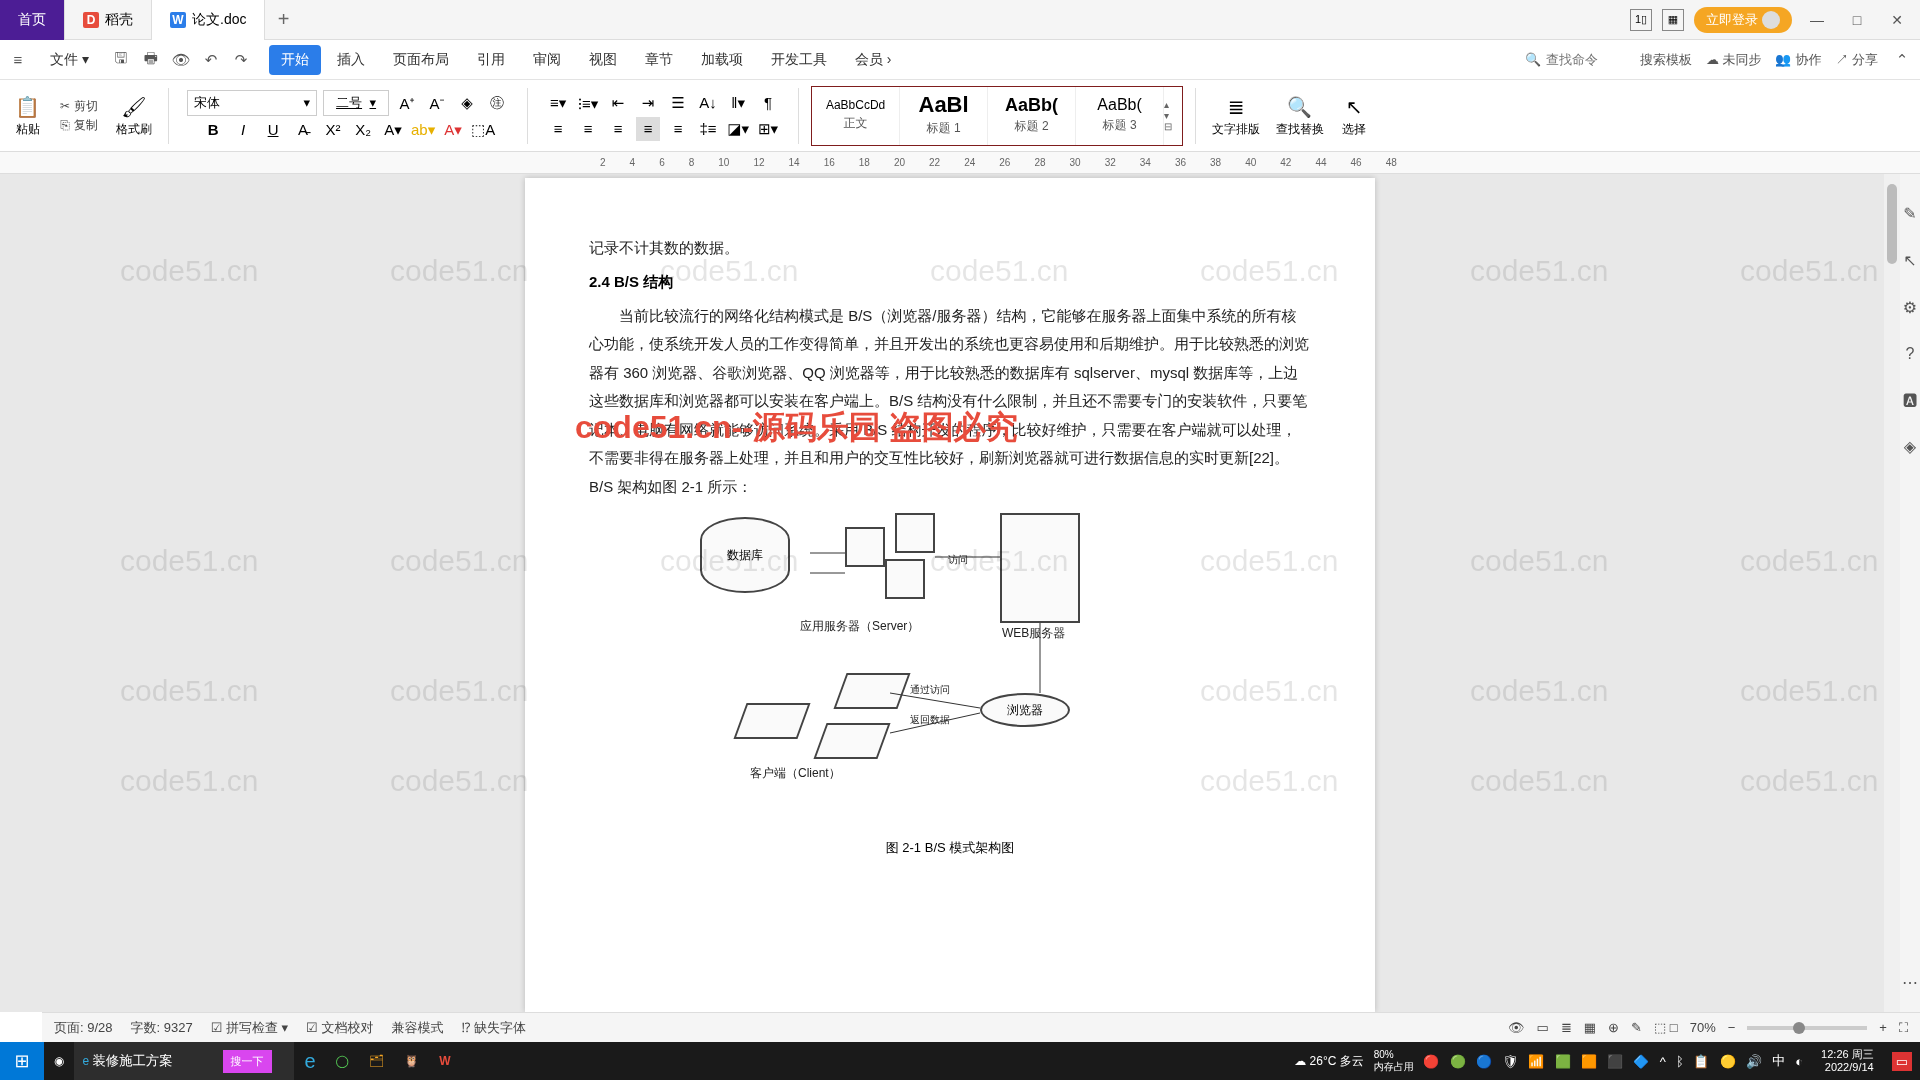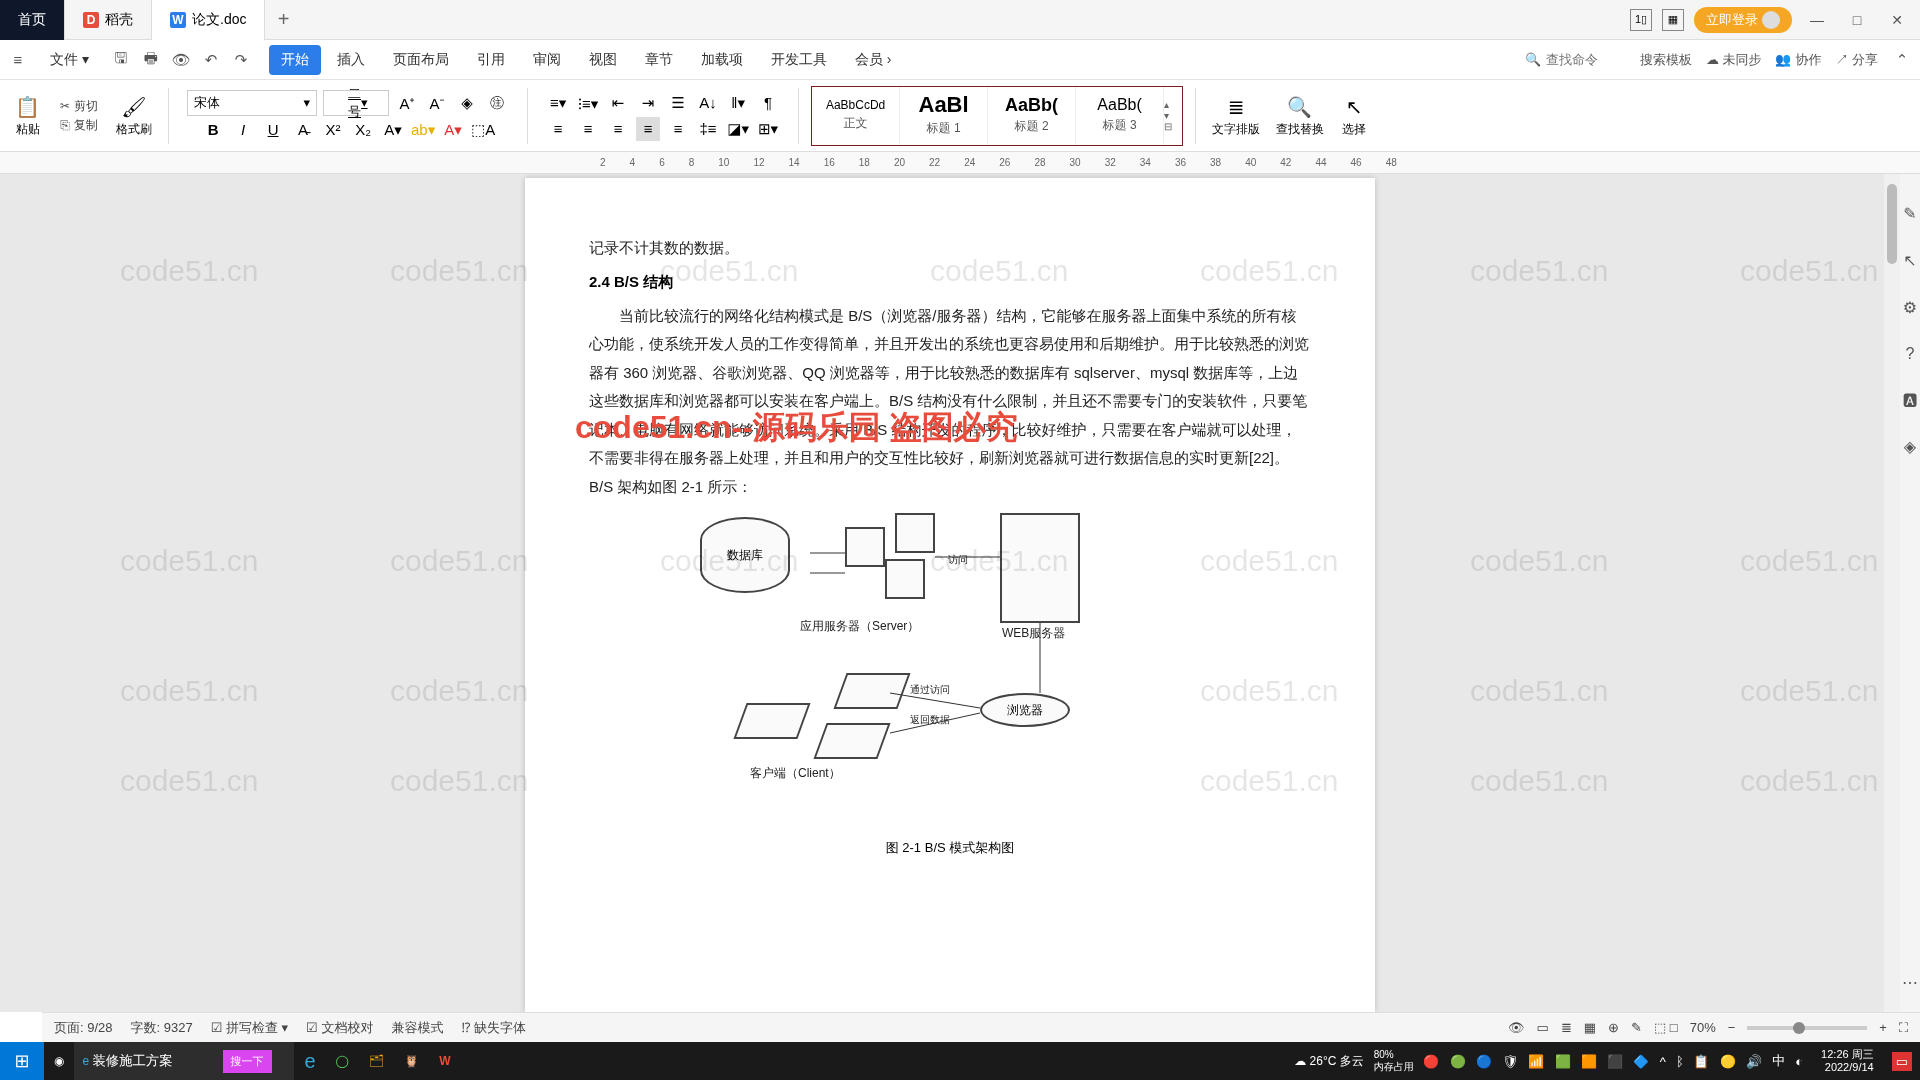--- a/index.html
+++ b/index.html
@@ -1,20 +1,20 @@
 <!DOCTYPE html>
 <html><head>
 <meta charset="utf-8">
 <style>
 * { margin: 0; padding: 0; box-sizing: border-box; font-family: "Microsoft YaHei", sans-serif; }
 body { width: 1920px; height: 1080px; overflow: hidden; background: #fff; position: relative; }
 
 .title-bar { height: 40px; background: #f5f5f5; display: flex; align-items: center; border-bottom: 1px solid #ddd; }
 .tab { height: 40px; padding: 0 18px; display: flex; align-items: center; gap: 6px; font-size: 14px; cursor: pointer; border-right: 1px solid #ddd; }
-.tab.home { background: #0f172a; color: #fff; }
+.tab.home { background: #4c1d95; color: #fff; }
 .tab-icon { width: 16px; height: 16px; display: inline-flex; align-items: center; justify-content: center; font-size: 12px; border-radius: 2px; }
 .doc-icon { background: #2b7de9; color: #fff; font-weight: bold; }
 .docer-icon { background: #e74c3c; color: #fff; font-weight: bold; }
 .tab-add { width: 36px; text-align: center; font-size: 20px; color: #666; cursor: pointer; }
 .title-right { margin-left: auto; display: flex; align-items: center; gap: 10px; padding-right: 8px; }
 .grid-icon, .pages-icon { width: 22px; height: 22px; border: 1px solid #888; display: flex; align-items: center; justify-content: center; font-size: 11px; cursor: pointer; }
 .login-btn { background: #f5a623; color: #fff; padding: 4px 12px; border-radius: 14px; font-size: 13px; display: flex; align-items: center; gap: 4px; cursor: pointer; }
 .avatar { width: 18px; height: 18px; border-radius: 50%; background: #ddd; }
 .win-btn { width: 30px; height: 28px; display: flex; align-items: center; justify-content: center; font-size: 14px; cursor: pointer; color: #555; }
 
@@ -28,21 +28,21 @@
 .search-input { border: none; outline: none; width: 80px; font-size: 13px; color: #555; }
 
 .ribbon { height: 72px; display: flex; align-items: center; padding: 4px 10px; border-bottom: 1px solid #ddd; gap: 8px; }
 .ribbon-group { display: flex; flex-direction: column; align-items: center; gap: 2px; padding: 0 6px; }
 .ribbon-row { display: flex; align-items: center; gap: 6px; }
 .ribbon-big { display: flex; flex-direction: column; align-items: center; font-size: 12px; cursor: pointer; padding: 2px 4px; }
 .ribbon-big-icon { width: 28px; height: 28px; display: flex; align-items: center; justify-content: center; font-size: 20px; }
 .small-btn { display: flex; align-items: center; gap: 4px; font-size: 12px; cursor: pointer; color: #444; }
 .sep { width: 1px; height: 56px; background: #ddd; margin: 0 4px; }
 .font-select { width: 130px; height: 26px; border: 1px solid #ccc; padding: 0 6px; font-size: 13px; display: flex; align-items: center; justify-content: space-between; cursor: pointer; }
-.size-select { width: 66px; height: 26px; border: 1px solid #ccc; padding: 0 24px; font-size: 13px; display: flex; align-items: center; justify-content: space-between; cursor: pointer; text-decoration: underline; }
+.size-select { width: 66px; height: 26px; border: 1px solid #ccc; padding: 0 12px; font-size: 13px; display: flex; align-items: center; justify-content: space-between; cursor: pointer; text-decoration: underline; }
 .fmt-btn { width: 24px; height: 24px; display: flex; align-items: center; justify-content: center; cursor: pointer; font-size: 15px; border: 1px solid transparent; }
 .style-gallery { display: flex; border: 1px solid #7f1d1d; height: 60px; }
 .style-item { width: 88px; display: flex; flex-direction: column; align-items: center; justify-content: center; border-right: 1px solid #eee; cursor: pointer; }
 .style-preview { font-size: 15px; line-height: 1; }
 .style-label { font-size: 12px; color: #555; margin-top: 4px; }
 
 .ruler { height: 22px; background: #f9f9f9; border-bottom: 1px solid #ddd; position: relative; font-size: 10px; color: #666; display: flex; align-items: center; padding-left: 600px; }
 .ruler span { margin-right: 24px; }
 
 .doc-area { position: absolute; top: 174px; left: 0; right: 20px; bottom: 42px; background: #e8e8e8; overflow: hidden; display: flex; justify-content: center; }

